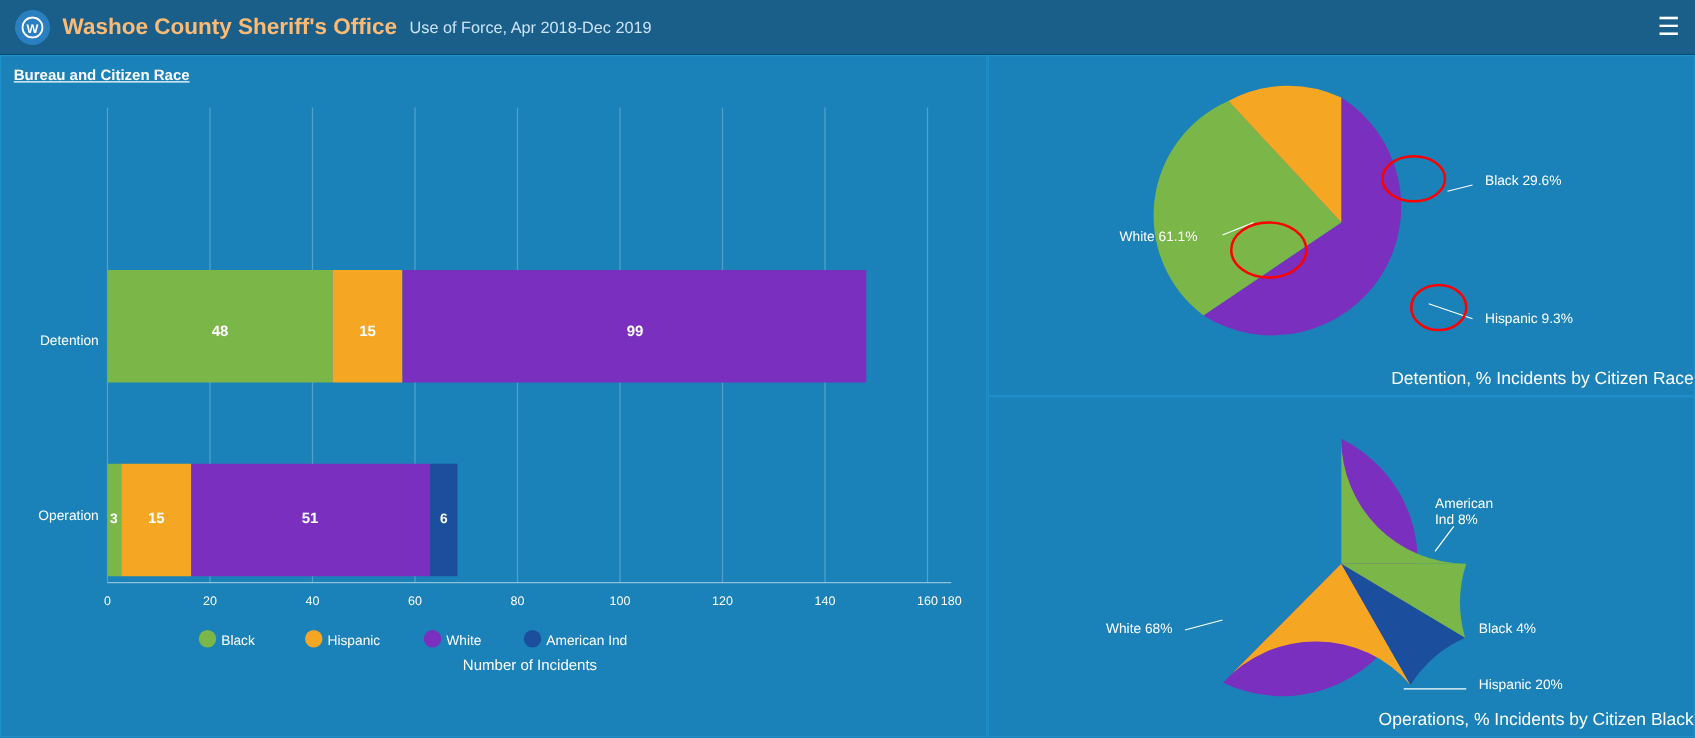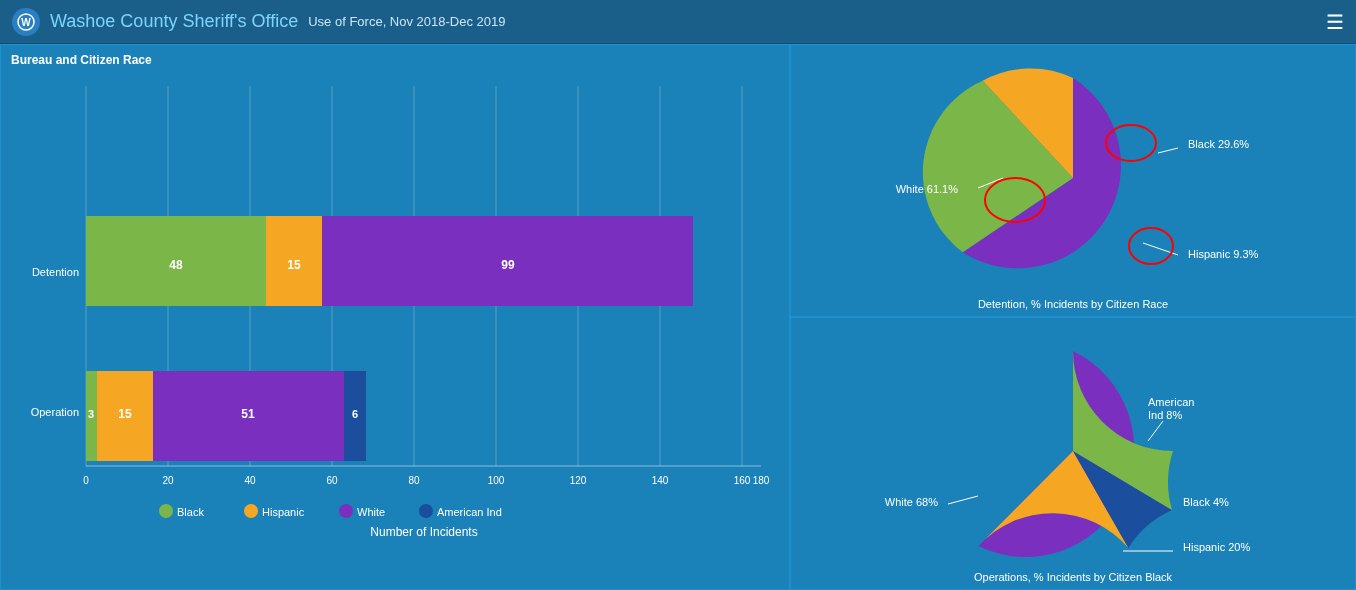--- a/index.html
+++ b/index.html
@@ -27,40 +27,41 @@
       background: #2a7fc0;
       border-radius: 50%;
       display: flex;
       align-items: center;
       justify-content: center;
       margin-right: 10px;
       flex-shrink: 0;
     }
     .header-title {
       font-size: 18px;
-      font-weight: normal;
-      color: #7dd3fc;
+      font-weight: bold;
+      color: #fdba74;
     }
     .header-subtitle {
       font-size: 13px;
       color: #cce4f7;
       margin-left: 10px;
       font-weight: normal;
     }
     .header-menu {
       margin-left: auto;
       font-size: 20px;
       cursor: pointer;
       color: white;
     }
 
     
     .main {
       display: flex;
       height: calc(590px - 44px);
+      text-decoration: underline;
     }
 
     
     .left-panel {
       flex: 0 0 790px;
       background: #1a82b8;
       border: 1px solid #2090cc;
       position: relative;
       padding: 8px 10px 50px 10px;
     }
@@ -84,42 +85,42 @@
       position: relative;
       display: flex;
       align-items: center;
       justify-content: center;
     }
     .pie-title {
       position: absolute;
       bottom: 6px;
       left: 0;
       right: 0;
-      text-align: center;
-      font-size: 11px;
+      text-align: right;
+      font-size: 14px;
       color: white;
     }
 
     
     .pie-svg {
       overflow: visible;
     }
   </style>
 </head>
 <body>
 
 <div class="header">
   <div class="header-logo">
     <svg width="18" height="18" viewBox="0 0 18 18">
       <circle cx="9" cy="9" r="8" fill="none" stroke="white" stroke-width="1.5"></circle>
       <text x="9" y="13" text-anchor="middle" fill="white" font-size="10" font-weight="bold">W</text>
     </svg>
   </div>
   <span class="header-title">Washoe County Sheriff's Office</span>
-  <span class="header-subtitle">Use of Force, Nov 2018-Dec 2019</span>
+  <span class="header-subtitle">Use of Force, Apr 2018-Dec 2019</span>
   <div class="header-menu">☰</div>
 </div>
 
 <div class="main">
 
   <div class="left-panel">
     <div class="panel-title">Bureau and Citizen Race</div>
 
     
     <svg width="760" height="470" style="margin-top:5px;">

